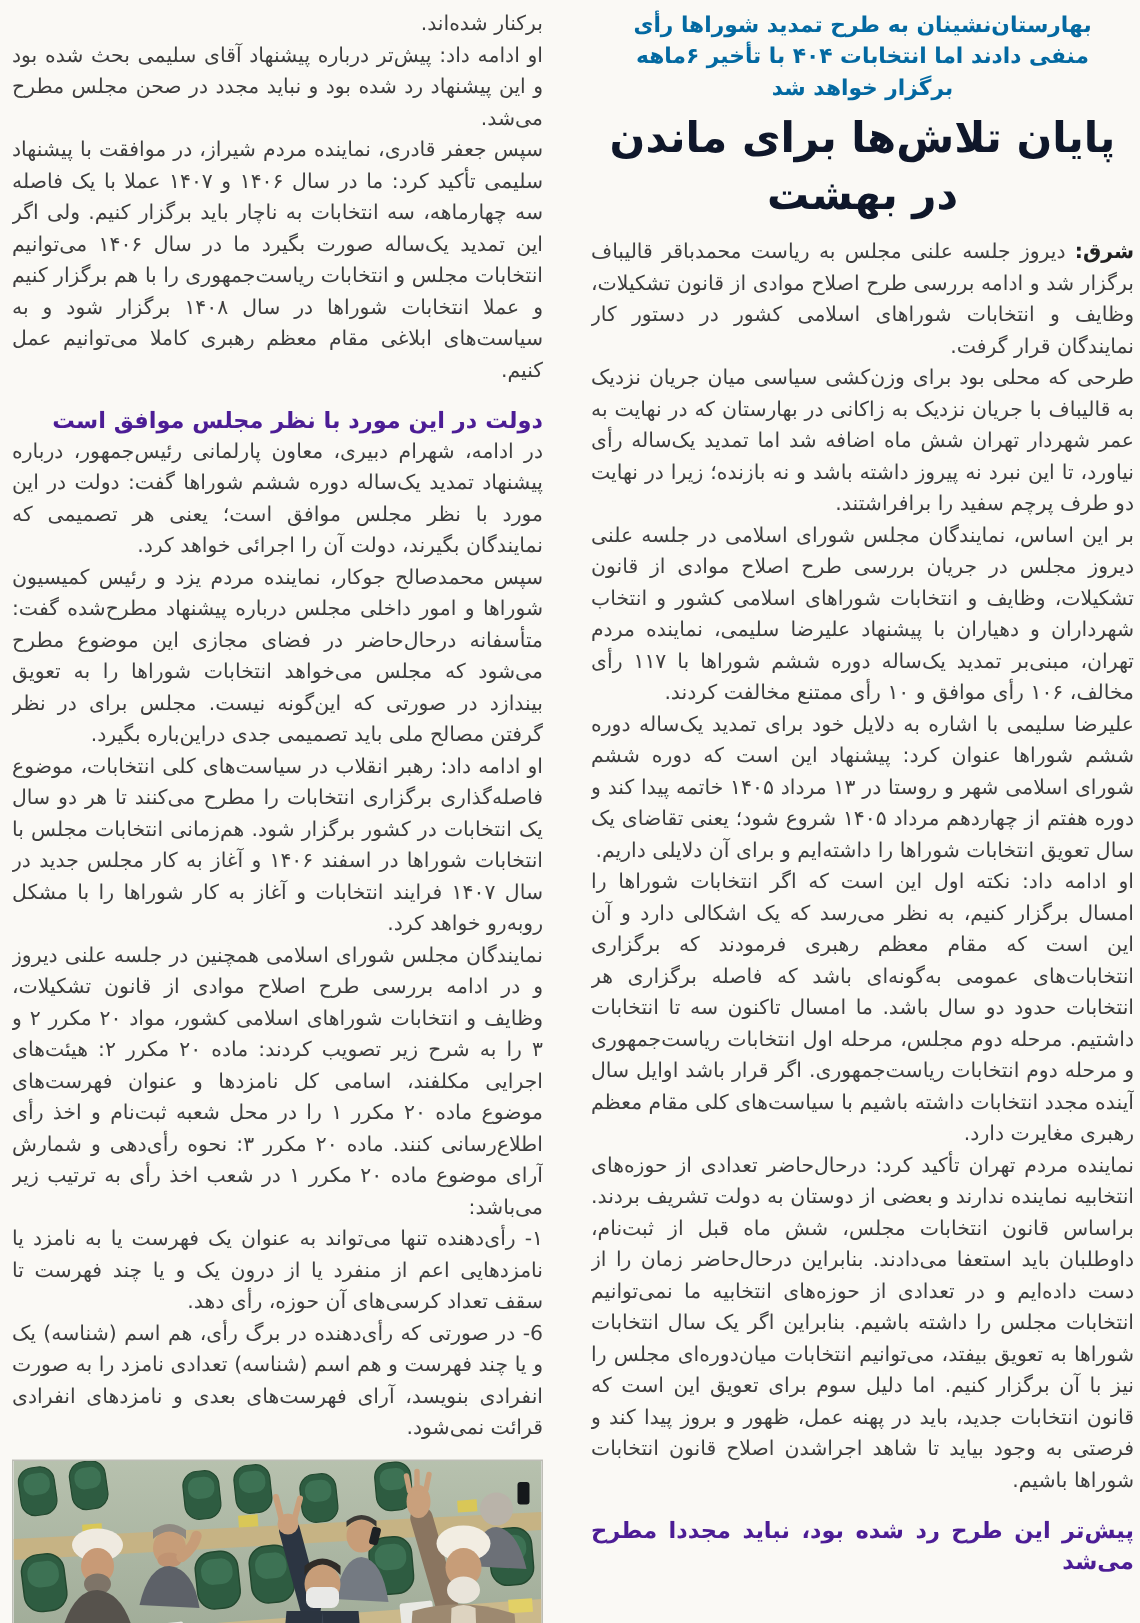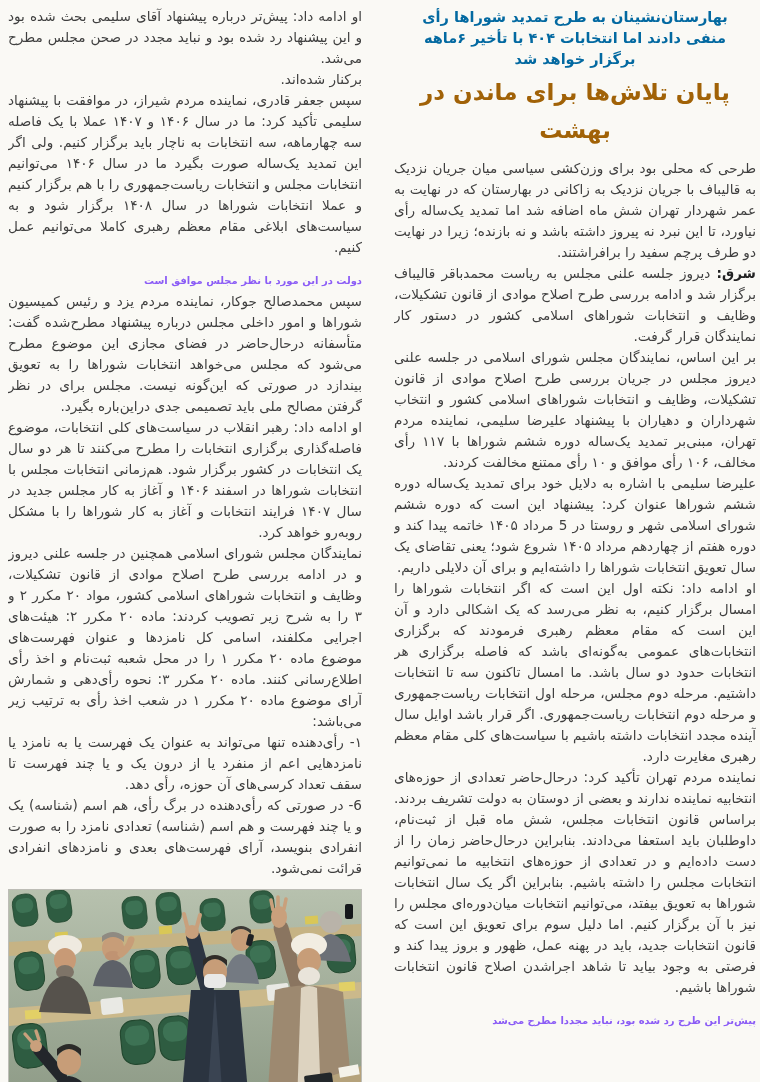--- a/index.html
+++ b/index.html
@@ -22,74 +22,75 @@
   .col-side{flex:0 0 354px;width:354px;height:1076px}
 
   .kicker{
     font-weight:bold;
     font-size:14.5px;line-height:21px;
     text-align:center;color:#0369a1;
     margin:1px 6px 3px 6px;
   }
   .headline{
     font-weight:bold;
-    font-size:23px;line-height:38px;
-    text-align:center;color:#a16207;
+    font-size:28px;line-height:38px;
+    text-align:center;color:#0f172a;
     margin:3px 0 9px 0;
   }
   .body-p{
     margin:0;
     font-size:13.6px;line-height:21px;
     text-align:justify;
     color:#3f3f3f;
   }
   .lead{font-weight:bold;color:#222}
   .subhead{
     margin:12px 0 0 0;
     font-weight:bold;
-    font-size:10px;line-height:21px;
+    font-size:15px;line-height:21px;
     text-align:justify;
-    color:#8b5cf6;
+    color:#4c1d95;
   }
   .photo-frame{
     margin-top:10px;
     width:354px;height:216px;
     box-sizing:border-box;
     border:1px solid #bdbdb6;
     background:#fff;
   }
   .photo-frame svg{display:block}
 </style>
 </head>
 <body>
 
 <div class="page">
 
   <div class="col col-main">
     <div class="kicker">بهارستان‌نشینان به طرح تمدید شوراها رأی منفی دادند اما انتخابات ۴۰۴ با تأخیر ۶ماهه برگزار خواهد شد</div>
     <h1 class="headline">پایان تلاش‌ها برای ماندن در بهشت</h1>
 
+    <p class="body-p"><span class="lead">شرق:</span><span> دیروز جلسه علنی مجلس به ریاست محمدباقر قالیباف برگزار شد و ادامه بررسی طرح اصلاح موادی از قانون تشکیلات، وظایف و انتخابات شوراهای اسلامی کشور در دستور کار نمایندگان قرار گرفت.</span></p>
     <p class="body-p">طرحی که محلی بود برای وزن‌کشی سیاسی میان جریان نزدیک به قالیباف با جریان نزدیک به زاکانی در بهارستان که در نهایت به عمر شهردار تهران شش ماه اضافه شد اما تمدید یک‌ساله رأی نیاورد، تا این نبرد نه پیروز داشته باشد و نه بازنده؛ زیرا در نهایت دو طرف پرچم سفید را برافراشتند.</p>
-    <p class="body-p"><span class="lead">شرق:</span><span> دیروز جلسه علنی مجلس به ریاست محمدباقر قالیباف برگزار شد و ادامه بررسی طرح اصلاح موادی از قانون تشکیلات، وظایف و انتخابات شوراهای اسلامی کشور در دستور کار نمایندگان قرار گرفت.</span></p>
     <p class="body-p">بر این اساس، نمایندگان مجلس شورای اسلامی در جلسه علنی دیروز مجلس در جریان بررسی طرح اصلاح موادی از قانون تشکیلات، وظایف و انتخابات شوراهای اسلامی کشور و انتخاب شهرداران و دهیاران با پیشنهاد علیرضا سلیمی، نماینده مردم تهران، مبنی‌بر تمدید یک‌ساله دوره ششم شوراها با ۱۱۷ رأی مخالف، ۱۰۶ رأی موافق و ۱۰ رأی ممتنع مخالفت کردند.</p>
 
-    <p class="body-p">علیرضا سلیمی با اشاره به دلایل خود برای تمدید یک‌ساله دوره ششم شوراها عنوان کرد: پیشنهاد این است که دوره ششم شورای اسلامی شهر و روستا در 5 مرداد ۱۴۰۵ خاتمه پیدا کند و دوره هفتم از چهاردهم مرداد ۱۴۰۵ شروع شود؛ یعنی تقاضای یک سال تعویق انتخابات شوراها را داشته‌ایم و برای آن دلایلی داریم.</p>
+    <p class="body-p">علیرضا سلیمی با اشاره به دلایل خود برای تمدید یک‌ساله دوره ششم شوراها عنوان کرد: پیشنهاد این است که دوره ششم شورای اسلامی شهر و روستا در ۱۳ مرداد ۱۴۰۵ خاتمه پیدا کند و دوره هفتم از چهاردهم مرداد ۱۴۰۵ شروع شود؛ یعنی تقاضای یک سال تعویق انتخابات شوراها را داشته‌ایم و برای آن دلایلی داریم.</p>
     <p class="body-p">او ادامه داد: نکته اول این است که اگر انتخابات شوراها را امسال برگزار کنیم، به نظر می‌رسد که یک اشکالی دارد و آن این است که مقام معظم رهبری فرمودند که برگزاری انتخابات‌های عمومی به‌گونه‌ای باشد که فاصله برگزاری هر انتخابات حدود دو سال باشد. ما امسال تاکنون سه تا انتخابات داشتیم. مرحله دوم مجلس، مرحله اول انتخابات ریاست‌جمهوری و مرحله دوم انتخابات ریاست‌جمهوری. اگر قرار باشد اوایل سال آینده مجدد انتخابات داشته باشیم با سیاست‌های کلی مقام معظم رهبری مغایرت دارد.</p>
     <p class="body-p">نماینده مردم تهران تأکید کرد: درحال‌حاضر تعدادی از حوزه‌های انتخابیه نماینده ندارند و بعضی از دوستان به دولت تشریف بردند. براساس قانون انتخابات مجلس، شش ماه قبل از ثبت‌نام، داوطلبان باید استعفا می‌دادند. بنابراین درحال‌حاضر زمان را از دست داده‌ایم و در تعدادی از حوزه‌های انتخابیه ما نمی‌توانیم انتخابات مجلس را داشته باشیم. بنابراین اگر یک سال انتخابات شوراها به تعویق بیفتد، می‌توانیم انتخابات میان‌دوره‌ای مجلس را نیز با آن برگزار کنیم. اما دلیل سوم برای تعویق این است که قانون انتخابات جدید، باید در پهنه عمل، ظهور و بروز پیدا کند و فرصتی به وجود بیاید تا شاهد اجراشدن اصلاح قانون انتخابات شوراها باشیم.</p>
 
     <h2 class="subhead">پیش‌تر این طرح رد شده بود، نباید مجددا مطرح می‌شد</h2>
 
   </div>
 
   <div class="col col-side">
+    <p class="body-p">برکنار شده‌اند.</p>
     <p class="body-p">او ادامه داد: پیش‌تر درباره پیشنهاد آقای سلیمی بحث شده بود و این پیشنهاد رد شده بود و نباید مجدد در صحن مجلس مطرح می‌شد.</p>
-    <p class="body-p">برکنار شده‌اند.</p>
     <p class="body-p">سپس جعفر قادری، نماینده مردم شیراز، در موافقت با پیشنهاد سلیمی تأکید کرد: ما در سال ۱۴۰۶ و ۱۴۰۷ عملا با یک فاصله سه چهارماهه، سه انتخابات به ناچار باید برگزار کنیم. ولی اگر این تمدید یک‌ساله صورت بگیرد ما در سال ۱۴۰۶ می‌توانیم انتخابات مجلس و انتخابات ریاست‌جمهوری را با هم برگزار کنیم و عملا انتخابات شوراها در سال ۱۴۰۸ برگزار شود و به سیاست‌های ابلاغی مقام معظم رهبری کاملا می‌توانیم عمل کنیم.</p>
 
     <h2 class="subhead">دولت در این مورد با نظر مجلس موافق است</h2>
+    <p class="body-p">در ادامه، شهرام دبیری، معاون پارلمانی رئیس‌جمهور، درباره پیشنهاد تمدید یک‌ساله دوره ششم شوراها گفت: دولت در این مورد با نظر مجلس موافق است؛ یعنی هر تصمیمی که نمایندگان بگیرند، دولت آن را اجرائی خواهد کرد.</p>
     <p class="body-p">سپس محمدصالح جوکار، نماینده مردم یزد و رئیس کمیسیون شوراها و امور داخلی مجلس درباره پیشنهاد مطرح‌شده گفت: متأسفانه درحال‌حاضر در فضای مجازی این موضوع مطرح می‌شود که مجلس می‌خواهد انتخابات شوراها را به تعویق بیندازد در صورتی که این‌گونه نیست. مجلس برای در نظر گرفتن مصالح ملی باید تصمیمی جدی دراین‌باره بگیرد.</p>
     <p class="body-p">او ادامه داد: رهبر انقلاب در سیاست‌های کلی انتخابات، موضوع فاصله‌گذاری برگزاری انتخابات را مطرح می‌کنند تا هر دو سال یک انتخابات در کشور برگزار شود. هم‌زمانی انتخابات مجلس با انتخابات شوراها در اسفند ۱۴۰۶ و آغاز به کار مجلس جدید در سال ۱۴۰۷ فرایند انتخابات و آغاز به کار شوراها را با مشکل روبه‌رو خواهد کرد.</p>
     <p class="body-p">نمایندگان مجلس شورای اسلامی همچنین در جلسه علنی دیروز و در ادامه بررسی طرح اصلاح موادی از قانون تشکیلات، وظایف و انتخابات شوراهای اسلامی کشور، مواد ۲۰ مکرر ۲ و ۳ را به شرح زیر تصویب کردند: ماده ۲۰ مکرر ۲: هیئت‌های اجرایی مکلفند، اسامی کل نامزدها و عنوان فهرست‌های موضوع ماده ۲۰ مکرر ۱ را در محل شعبه ثبت‌نام و اخذ رأی اطلاع‌رسانی کنند. ماده ۲۰ مکرر ۳: نحوه رأی‌دهی و شمارش آرای موضوع ماده ۲۰ مکرر ۱ در شعب اخذ رأی به ترتیب زیر می‌باشد:</p>
     <p class="body-p">۱- رأی‌دهنده تنها می‌تواند به عنوان یک فهرست یا به نامزد یا نامزدهایی اعم از منفرد یا از درون یک و یا چند فهرست تا سقف تعداد کرسی‌های آن حوزه، رأی دهد.</p>
     <p class="body-p">6- در صورتی که رأی‌دهنده در برگ رأی، هم اسم (شناسه) یک و یا چند فهرست و هم اسم (شناسه) تعدادی نامزد را به صورت انفرادی بنویسد، آرای فهرست‌های بعدی و نامزدهای انفرادی قرائت نمی‌شود.</p>
 
     <div class="photo-frame">
       <svg width="352" height="214" viewBox="0 0 352 214">
         <defs>
           <linearGradient id="bgg" x1="0" y1="0" x2="0" y2="1">

